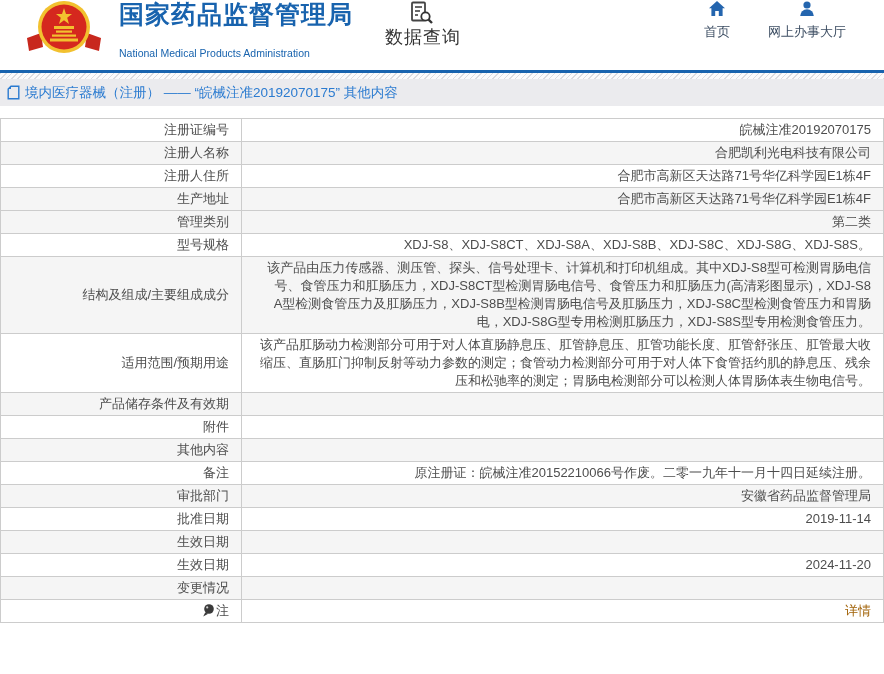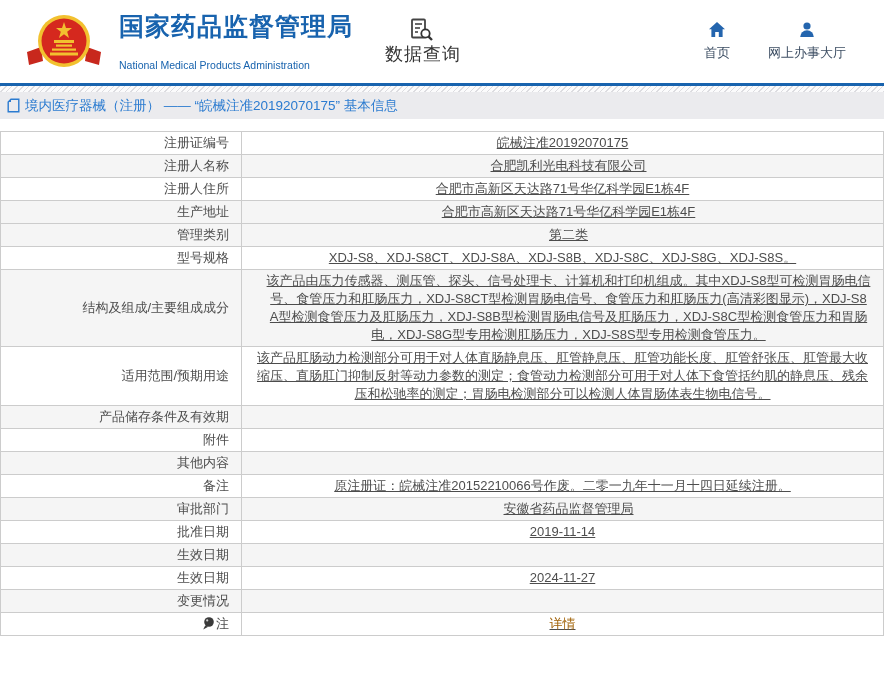--- a/index.html
+++ b/index.html
@@ -5,21 +5,21 @@
   * { margin:0; padding:0; box-sizing:border-box; }
   html,body { background:#fff; }
   body {
     width:884px; height:674px; overflow:hidden;
     font-family:"Liberation Sans","DejaVu Sans",sans-serif;
     color:#4d4d4d;
   }
 
   
   .site-header {
-    height:83px; display:flex; align-items:center;
+    height:70px; display:flex; 
     padding:0 20px 0 25px; background:#fff;
   }
   .emblem { width:78px; height:56px; flex:0 0 auto; }
   .agency-titles { margin-left:16px; }
   .agency-cn {
     font-size:25px; font-weight:bold; color:#1863ae; letter-spacing:1px;
     line-height:28px; white-space:nowrap;
   }
   .agency-en { font-size:10.5px; color:#1863ae; margin-top:19px; white-space:nowrap; }
 
@@ -56,21 +56,21 @@
     border-radius:28px;
   }
   table.info-table td {
     border:1px solid #ccc; vertical-align:middle;
     line-height:18px; padding:2px 12px;
   }
   td.label-cell {
     width:241px; text-align:right; color:#4d4d4d;
     height:23px;
   }
-  td.value-cell { text-align:center; color:#4d4d4d; word-break:break-all;text-decoration:underline; }
+  td.value-cell { text-align:right; color:#4d4d4d; word-break:break-all; }
   tr.alt td { background:#f5f5f5;padding-left:24px; }
   td.value-cell a { color:#a16207; text-decoration:none; cursor:pointer; }
   .note-icon { width:11px; height:13px; vertical-align:-2px; margin-right:2px; }
 </style>
 </head>
 <body>
 
 <div class="site-header">
 
   <svg class="emblem" viewBox="0 0 78 56">
@@ -122,21 +122,21 @@
 </div>
 
 <div class="blue-rule"></div>
 <div class="hatch-strip"></div>
 
 <div class="breadcrumb-bar">
   <svg viewBox="0 0 13 15">
     <path d="M4 1.2 H11.8 V13.8 H1.2 V4 Z" fill="none" stroke="#2b7bd0" stroke-width="1.4"></path>
     <path d="M4 1.2 V4 H1.2 Z" fill="#2b7bd0"></path>
   </svg>
-  <span class="breadcrumb-text">境内医疗器械（注册） —— “皖械注准20192070175” 基本信息</span>
+  <span class="breadcrumb-text">境内医疗器械（注册） —— “皖械注准20192070175” 其他内容</span>
 </div>
 
 <div class="gap"></div>
 
 <table class="info-table">
   <tbody>
       <tr>
         <td class="label-cell"><span>注册证编号</span></td>
         <td class="value-cell">皖械注准20192070175</td>
       </tr>
@@ -191,21 +191,21 @@
       <tr>
         <td class="label-cell"><span>批准日期</span></td>
         <td class="value-cell">2019-11-14</td>
       </tr>
       <tr class="alt">
         <td class="label-cell"><span>生效日期</span></td>
         <td class="value-cell"></td>
       </tr>
       <tr>
         <td class="label-cell"><span>生效日期</span></td>
-        <td class="value-cell">2024-11-27</td>
+        <td class="value-cell">2024-11-20</td>
       </tr>
       <tr class="alt">
         <td class="label-cell"><span>变更情况</span></td>
         <td class="value-cell"></td>
       </tr>
       <tr>
         <td class="label-cell"><svg class="note-icon" viewBox="0 0 11 13">
             <circle cx="6" cy="5" r="4.8" fill="#3a3a3a"></circle>
             <polygon points="2.2,8.4 0.2,12.6 5.2,9.8" fill="#3a3a3a"></polygon>
             <circle cx="4.2" cy="3.4" r="1.1" fill="#cfcfcf"></circle>

